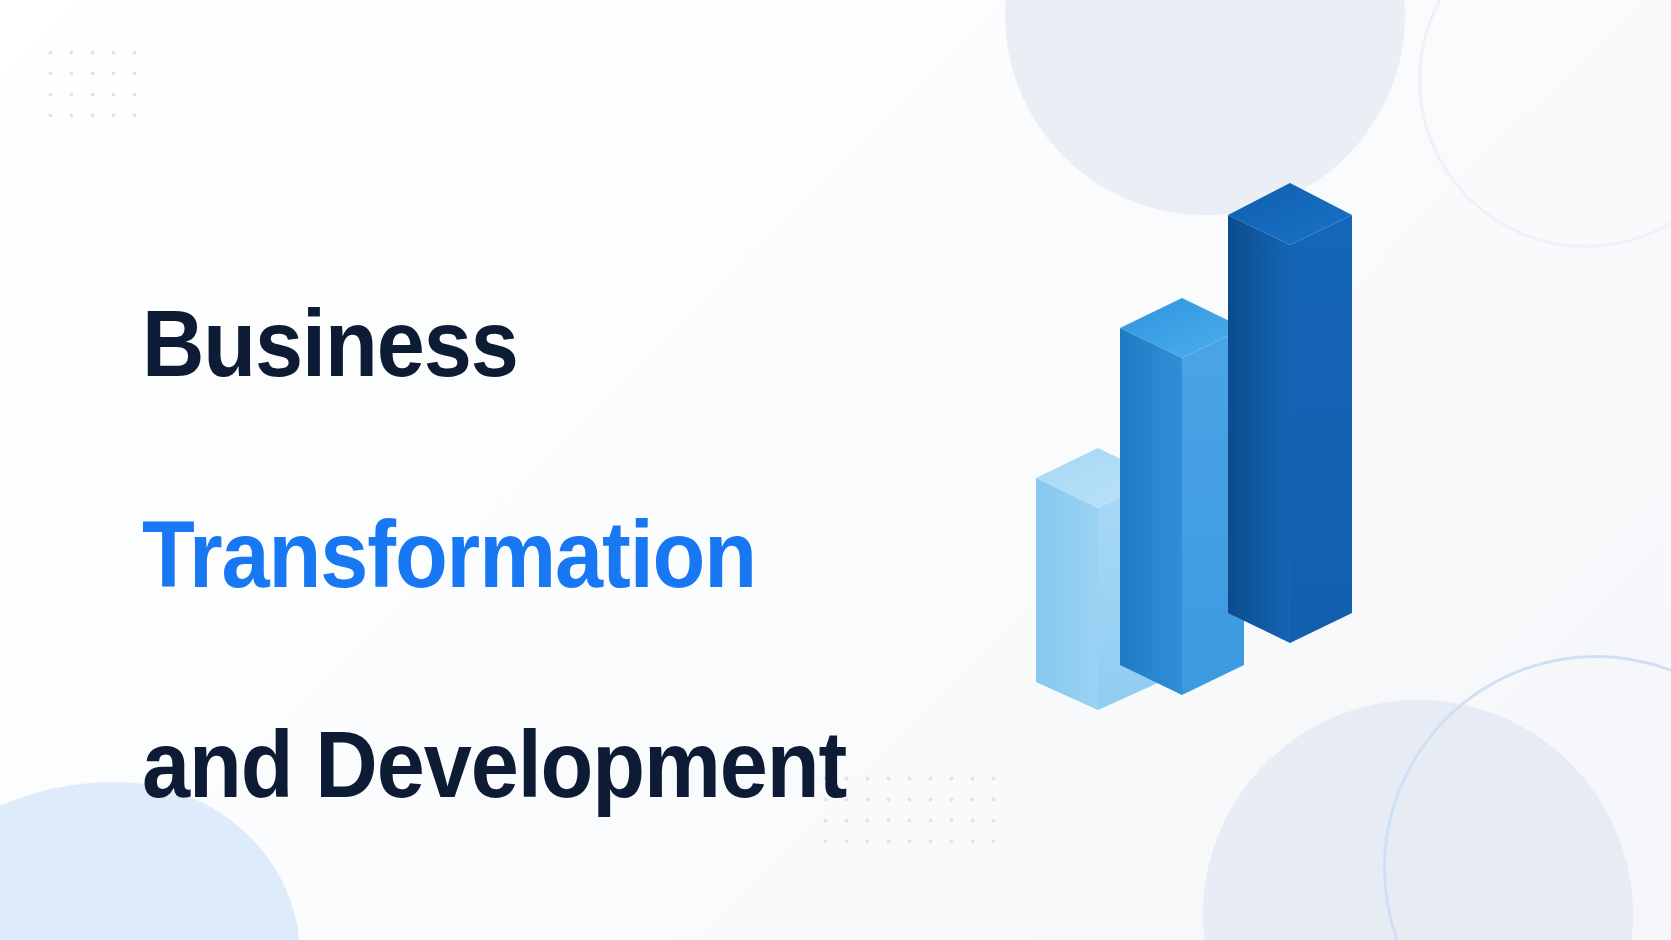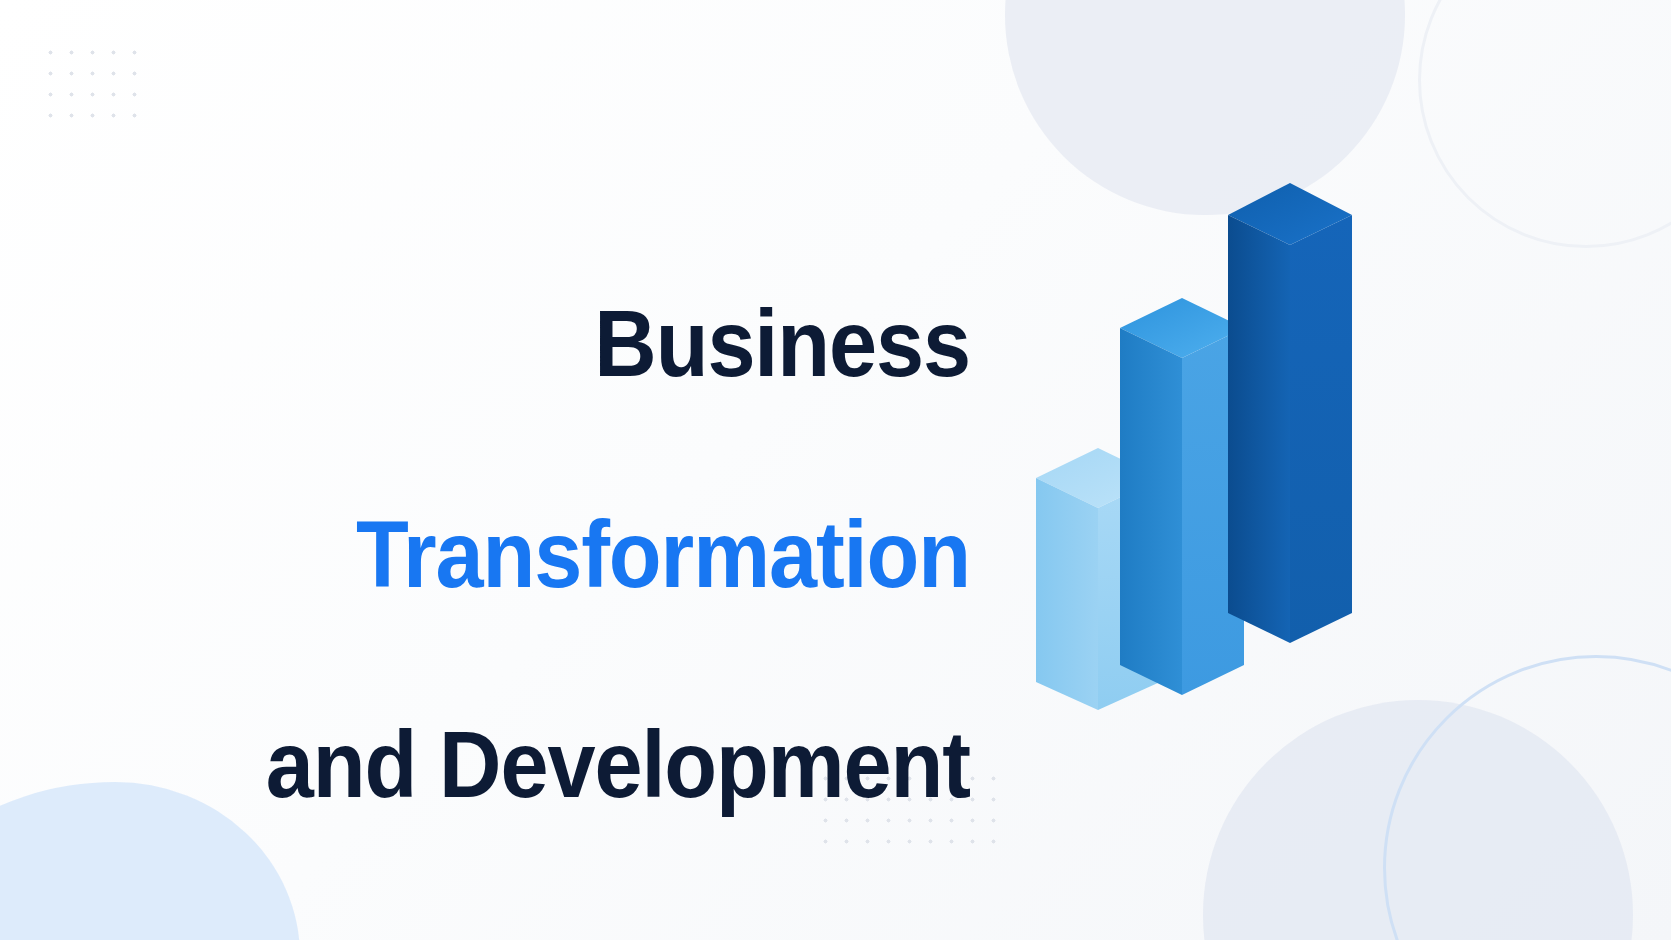--- a/index.html
+++ b/index.html
@@ -96,21 +96,20 @@
     width: 190px;
     height: 86px;
   }
 
   
   .content {
     position: absolute;
     left: 142px;
     top: 186px;
     width: 900px;
-    text-align: right;
   }
 
   .headline {
     margin: 0;
     font-family: "Liberation Sans Narrow", "Liberation Sans", sans-serif;
     font-weight: 700;
     font-size: 94px;
     line-height: 1.12;
     letter-spacing: -1.2px;
     color: #0d1b35;

